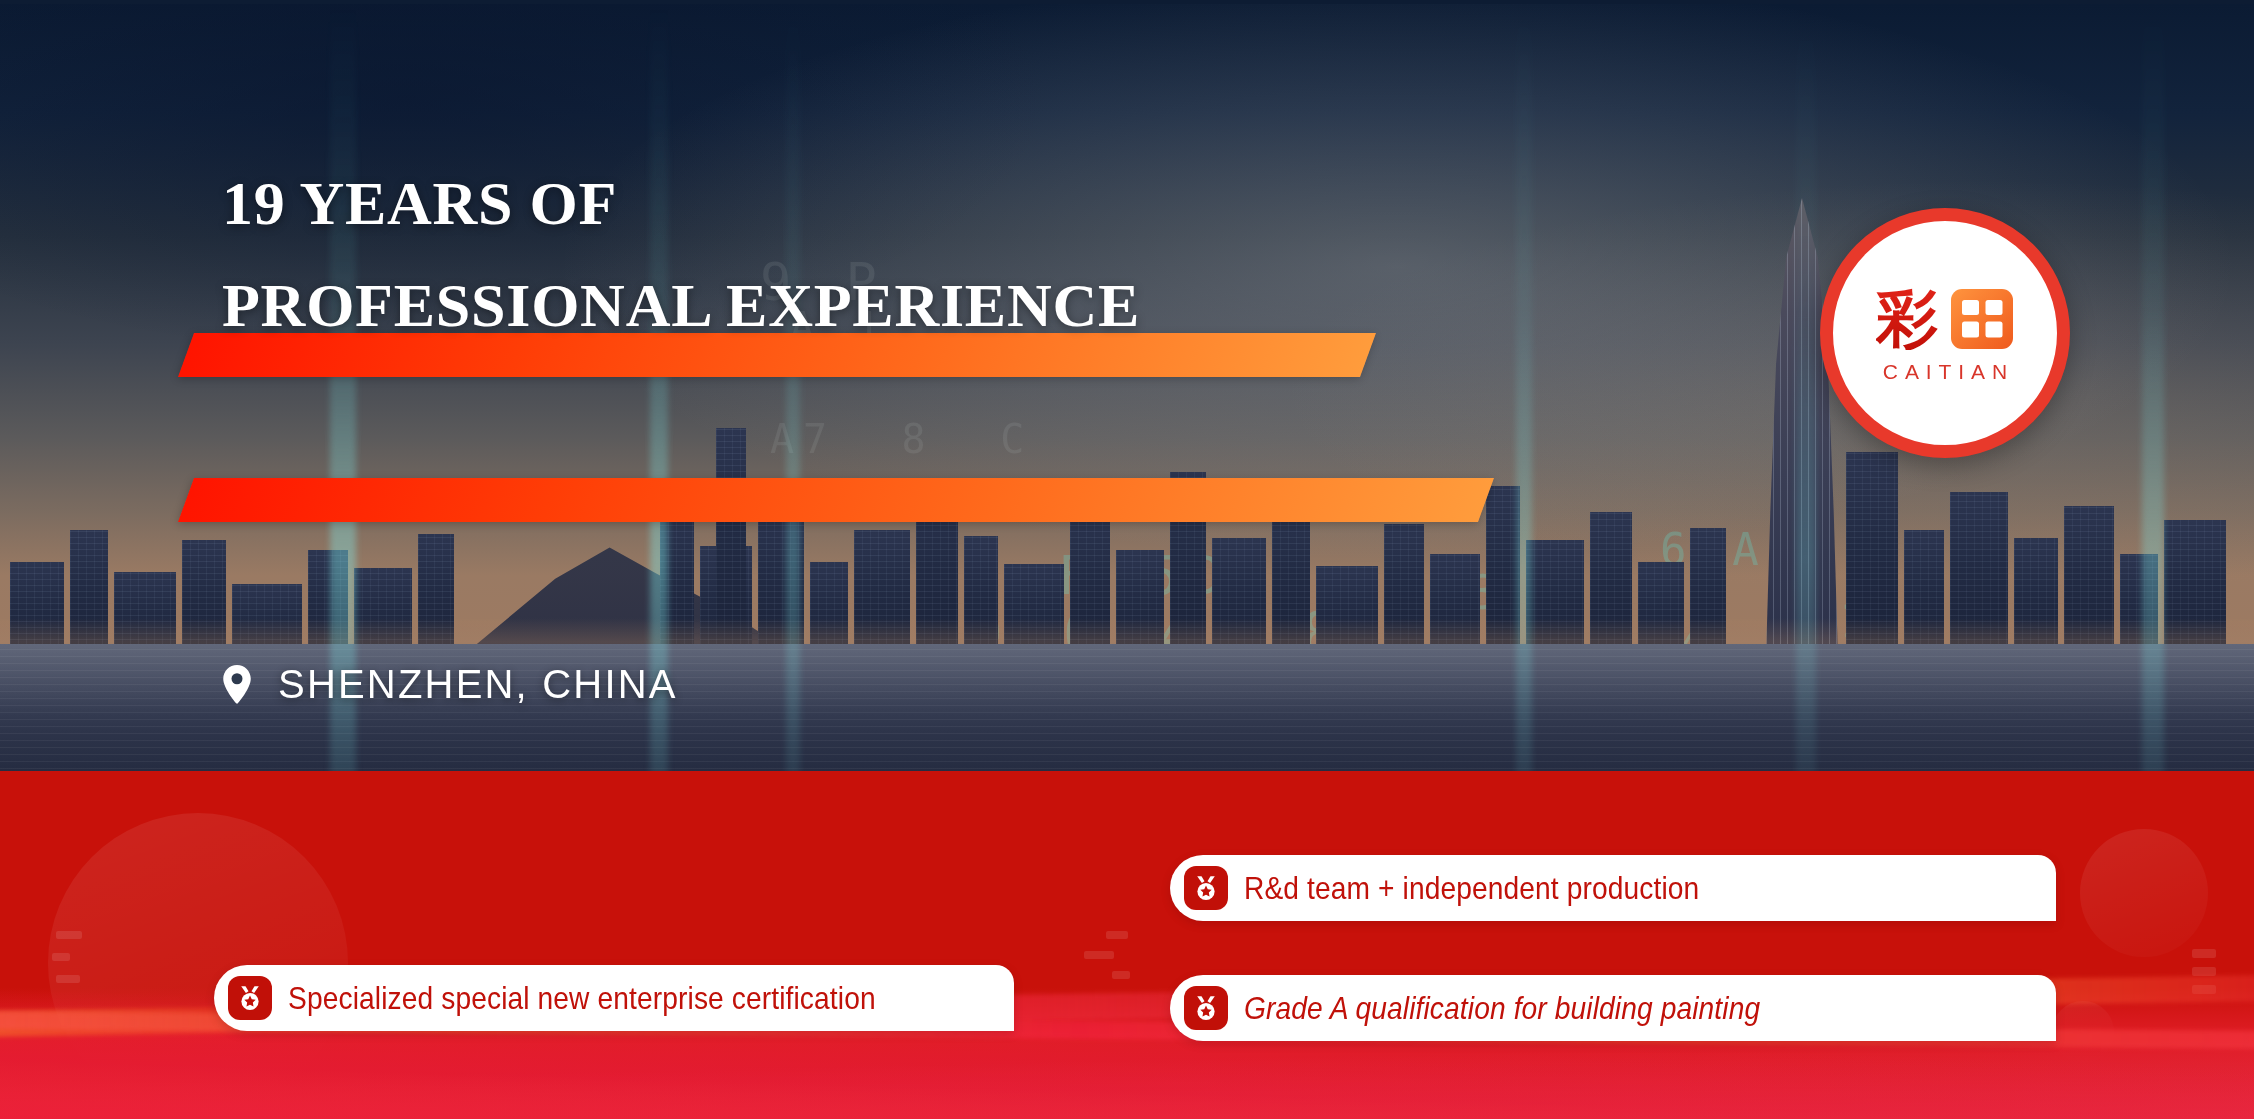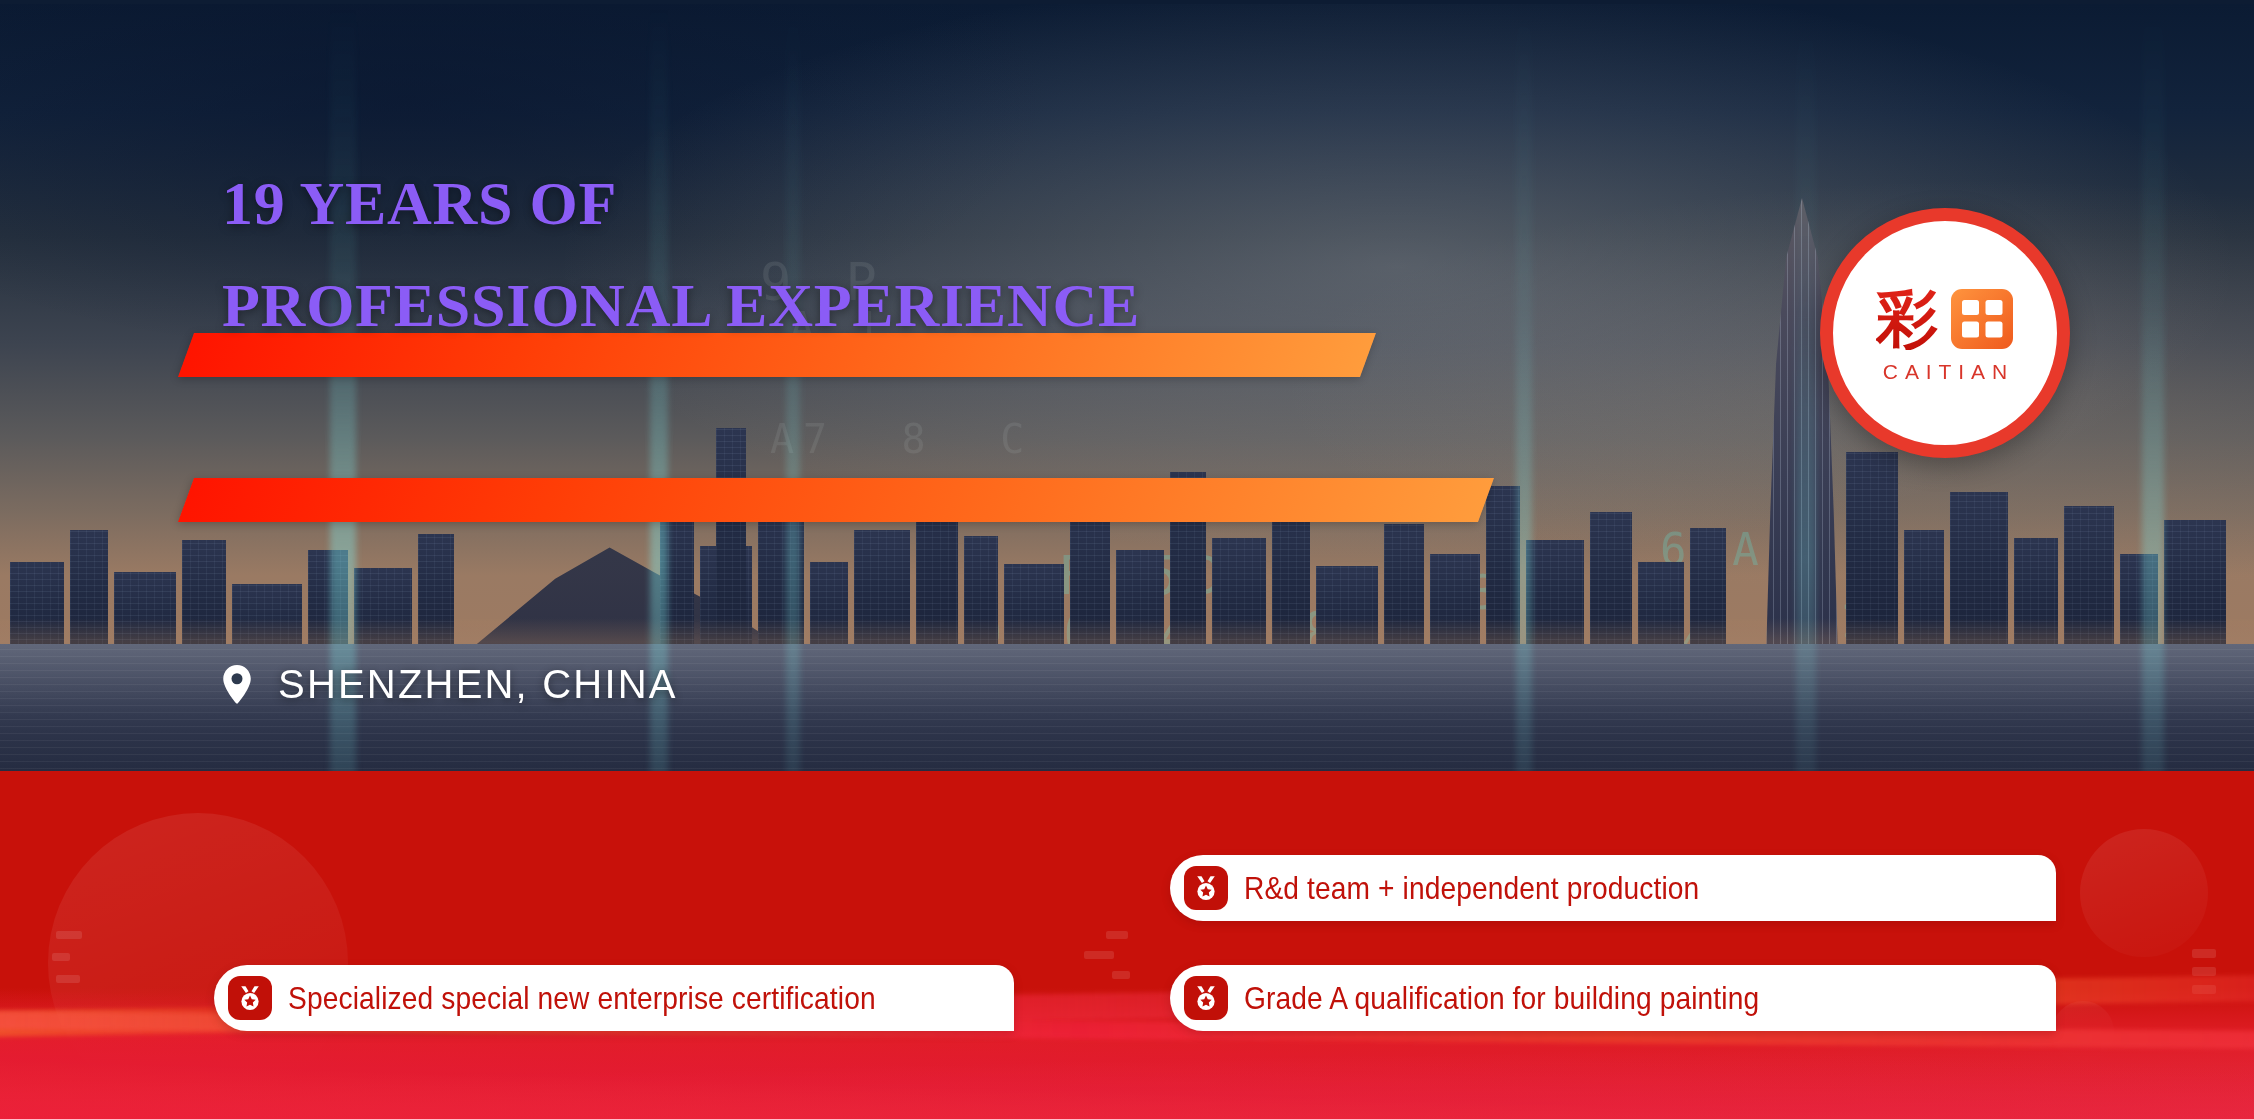--- a/index.html
+++ b/index.html
@@ -116,21 +116,21 @@
     background:linear-gradient(180deg, rgba(255,200,140,0) 0%, rgba(255,180,110,.18) 60%, rgba(255,170,90,.10) 100%);
   }
 
   
   .headlines {
     position:absolute;
     left:0; top:0; width:100%; height:772px;
   }
   .hl {
     position:absolute;
-    color:#8b5cf6;
+    color:#ffffff;
     font-family:"Liberation Serif", serif;
     font-weight:700;
     white-space:nowrap;
     letter-spacing:.012em;
     text-shadow:0 2px 10px rgba(0,0,0,.42);
     z-index:4;
   }
   .hl-1 { left:222px; top:168px; font-size:62px; }
   .hl-2 { left:222px; top:270px; font-size:62px; }
   .hl-3 { left:222px; top:432px; font-size:62px; }
@@ -273,21 +273,21 @@
     font-family:"Liberation Sans", sans-serif;
     font-weight:400;
     letter-spacing:.004em;
     white-space:nowrap;
     transform:scaleX(.88);
     transform-origin:left center;
   }
   .c-r1c1 { left:214px;  top:84px;  width:886px; }
   .c-r1c2 { left:1170px; top:84px;  width:886px; }
   .c-r2c1 { left:214px;  top:194px; width:800px; }
-  .c-r2c2 { left:1170px; top:194px; width:886px; }
+  .c-r2c2 { left:1170px; top:204px; width:886px;font-style:italic; }
 </style>
 </head>
 <body>
 
 <div class="banner">
 
   <div class="hero">
     <div class="sky"></div>
     <div class="sky-haze"></div>
 

